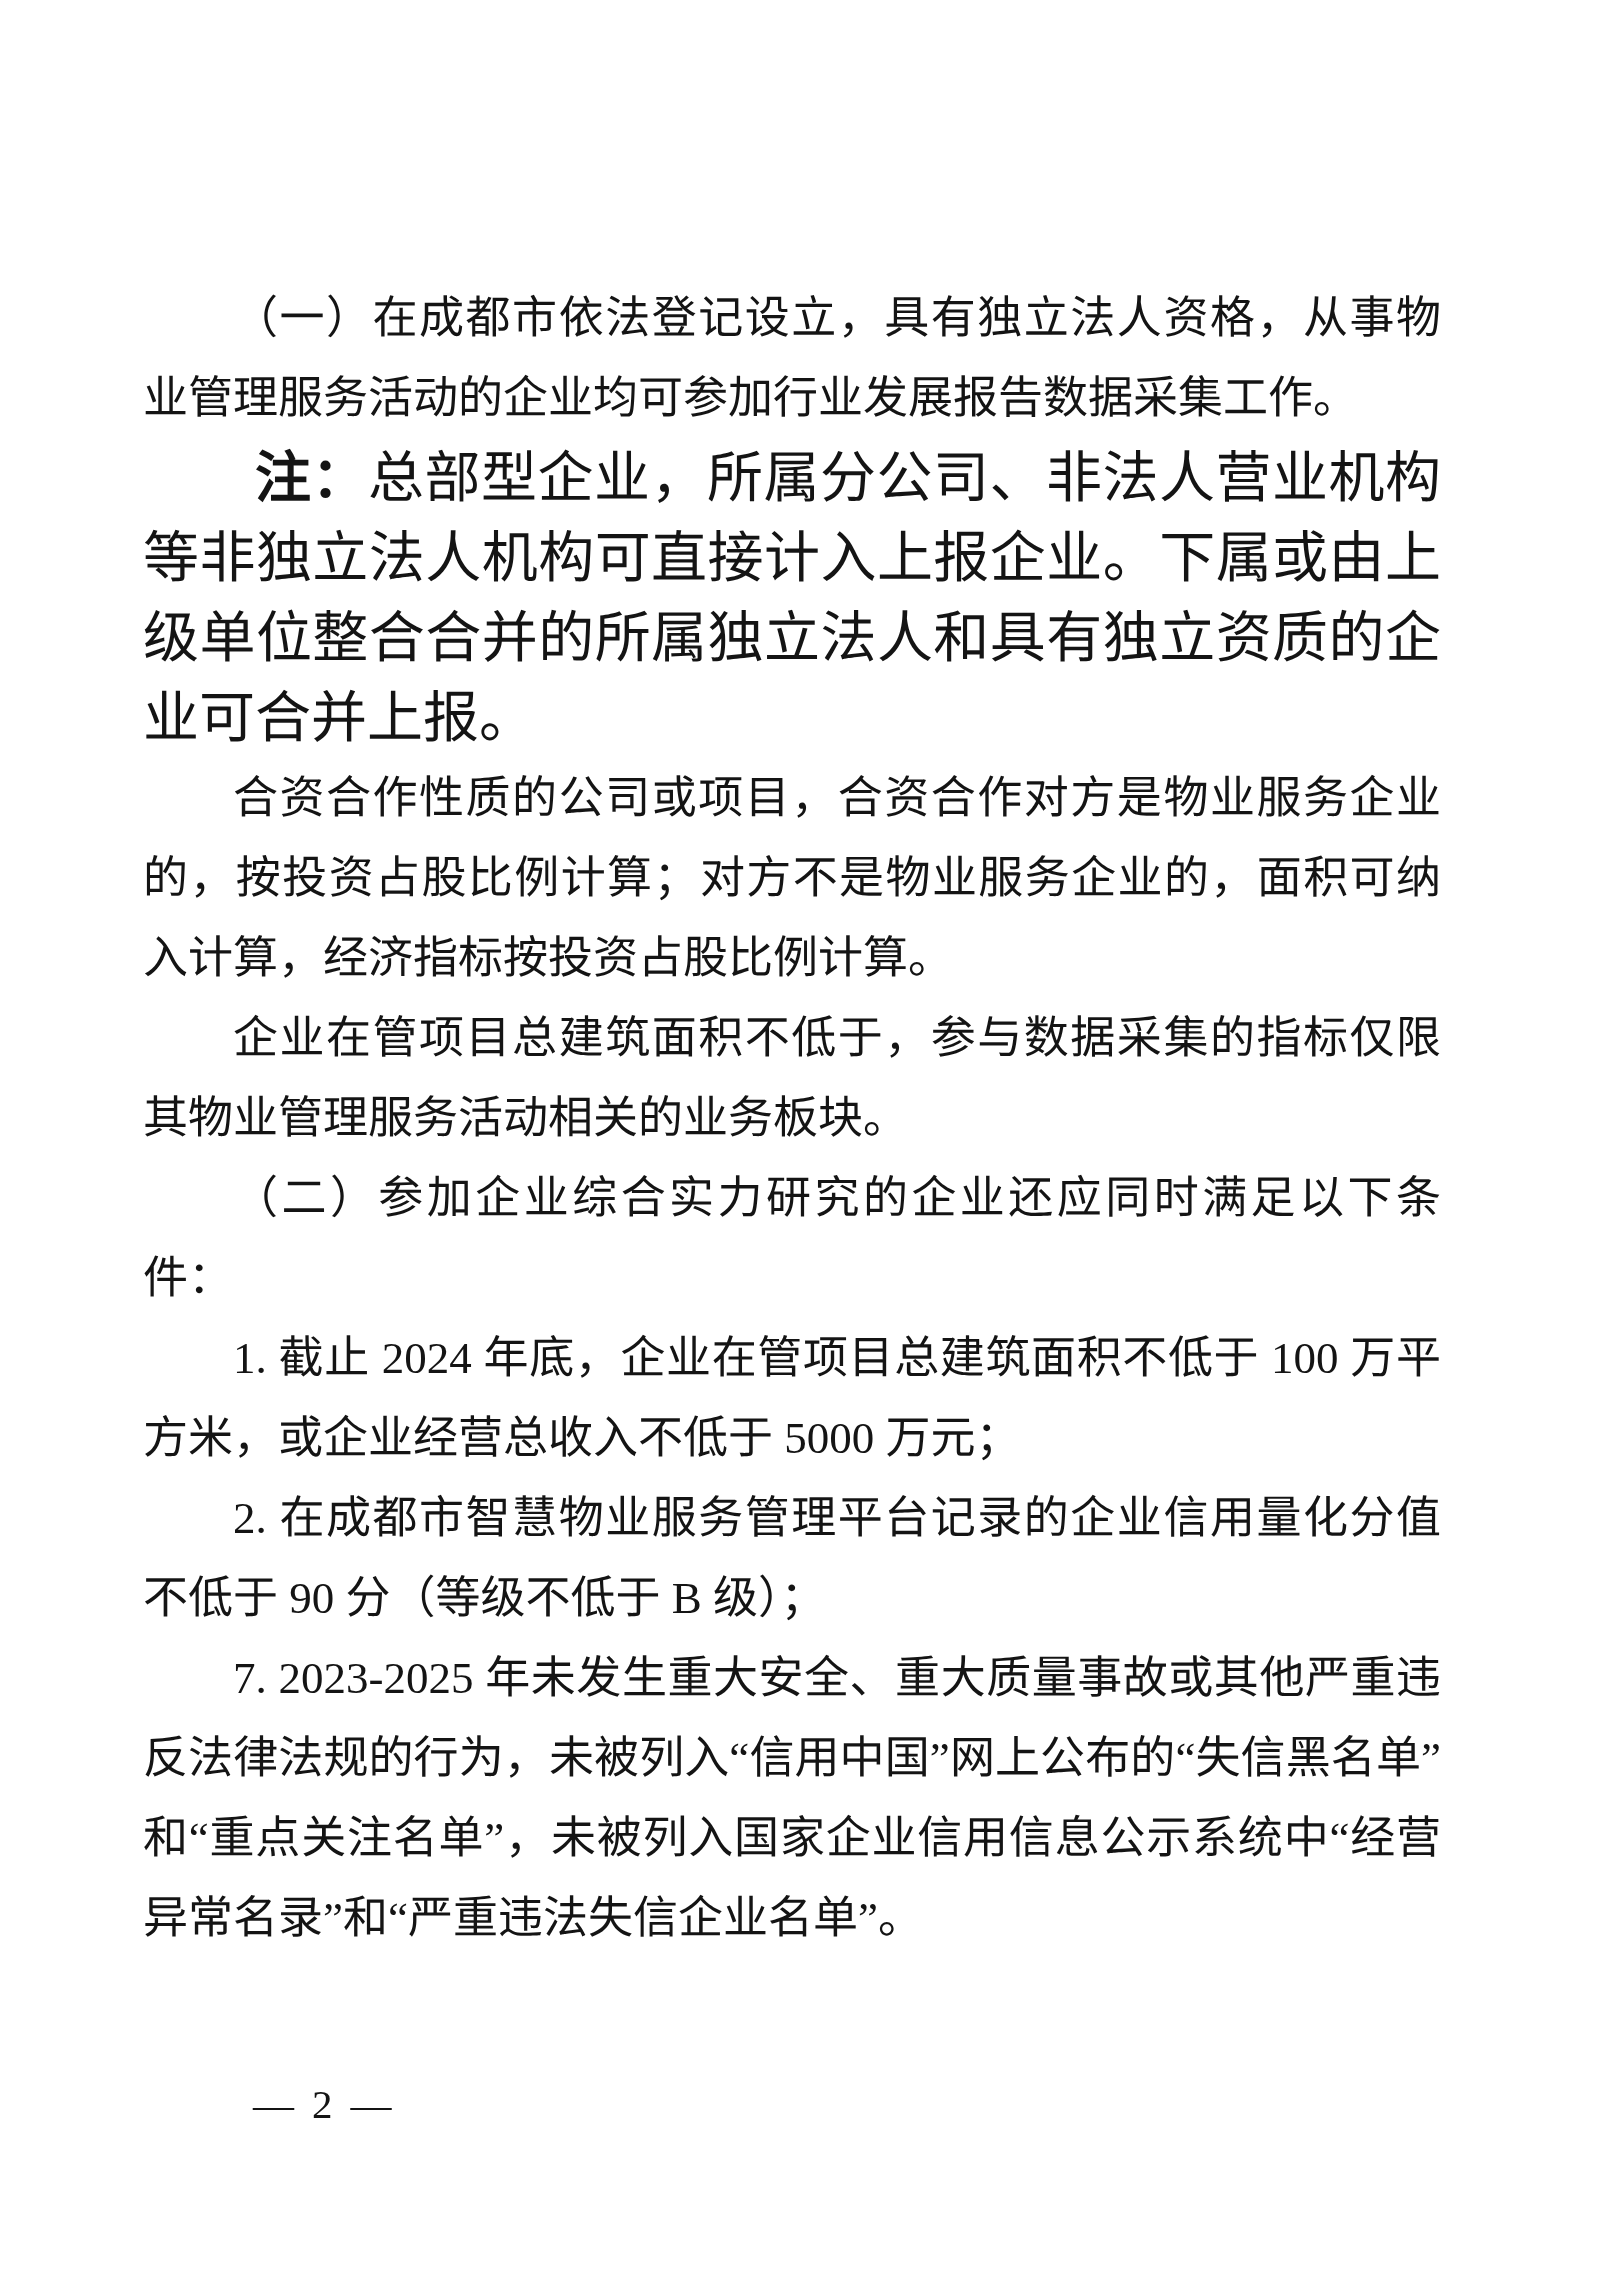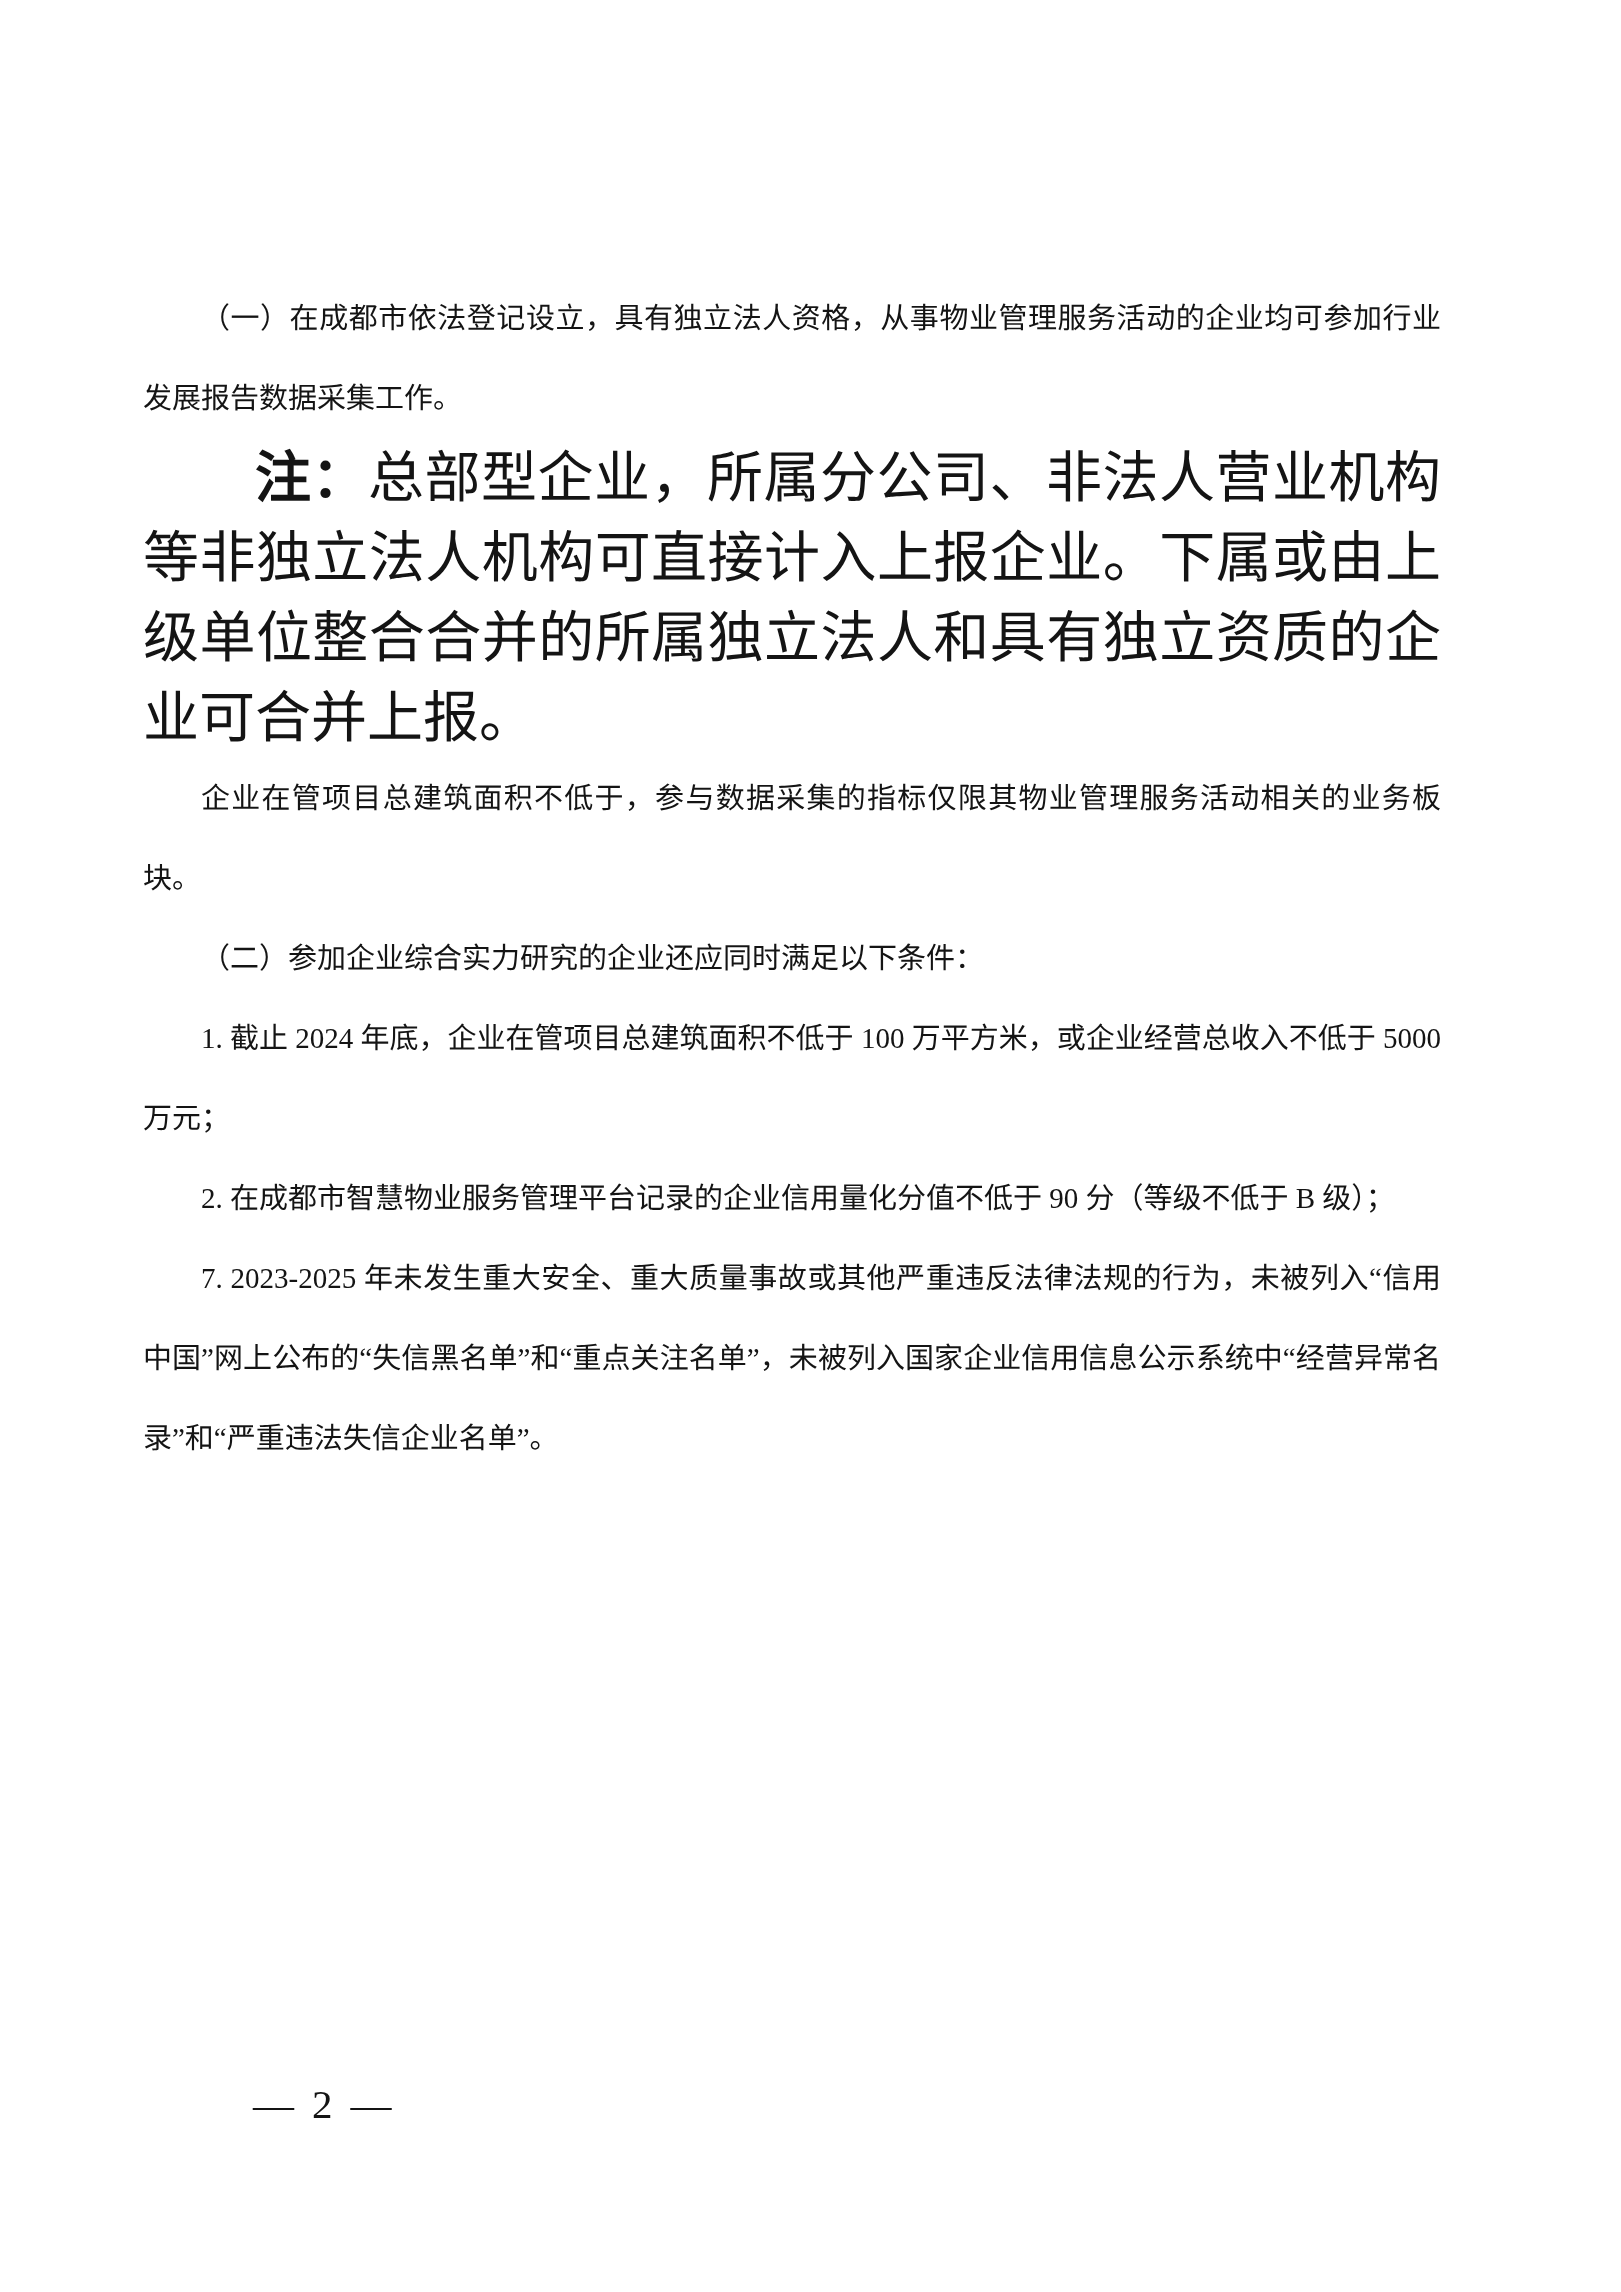--- a/index.html
+++ b/index.html
@@ -18,21 +18,21 @@
     overflow: hidden;
   }
   .content {
     position: absolute;
     left: 143px;
     top: 278px;
     width: 1298px;
   }
   .para {
     margin: 0;
-    font-size: 29px;
+    font-size: 45px;
     line-height: 80px;
     text-align: justify;
     text-align-last: left;
     text-indent: 2em;
     word-break: break-all;
   }
   .para.note {
     font-size: 56px;
   }
   .note-label {
@@ -50,20 +50,21 @@
 </head>
 <body>
 
 <div class="page">
   <div class="content">
 
     <p class="para"><span>（一）在成都市依法登记设立，具有独立法人资格，从事物业管理服务活动的企业均可参加行业发展报告数据采集工作。</span></p>
 
     <p class="para note"><span class="note-label">注：</span><span>总部型企业，所属分公司、非法人营业机构等非独立法人机构可直接计入上报企业。下属或由上级单位整合合并的所属独立法人和具有独立资质的企业可合并上报。</span></p>
 
+    <p class="para"><span>合资合作性质的公司或项目，合资合作对方是物业服务企业的，按投资占股比例计算；对方不是物业服务企业的，面积可纳入计算，经济指标按投资占股比例计算。</span></p>
 
     <p class="para"><span>企业在管项目总建筑面积不低于，参与数据采集的指标仅限其物业管理服务活动相关的业务板块。</span></p>
 
     <p class="para"><span>（二）参加企业综合实力研究的企业还应同时满足以下条件：</span></p>
 
     <p class="para"><span>1. 截止 2024 年底，企业在管项目总建筑面积不低于 100 万平方米，或企业经营总收入不低于 5000 万元；</span></p>
 
     <p class="para"><span>2. 在成都市智慧物业服务管理平台记录的企业信用量化分值不低于 90 分（等级不低于 B 级）；</span></p>
 
     <p class="para"><span>7. 2023-2025 年未发生重大安全、重大质量事故或其他严重违反法律法规的行为，未被列入“信用中国”网上公布的“失信黑名单”和“重点关注名单”，未被列入国家企业信用信息公示系统中“经营异常名录”和“严重违法失信企业名单”。</span></p>

